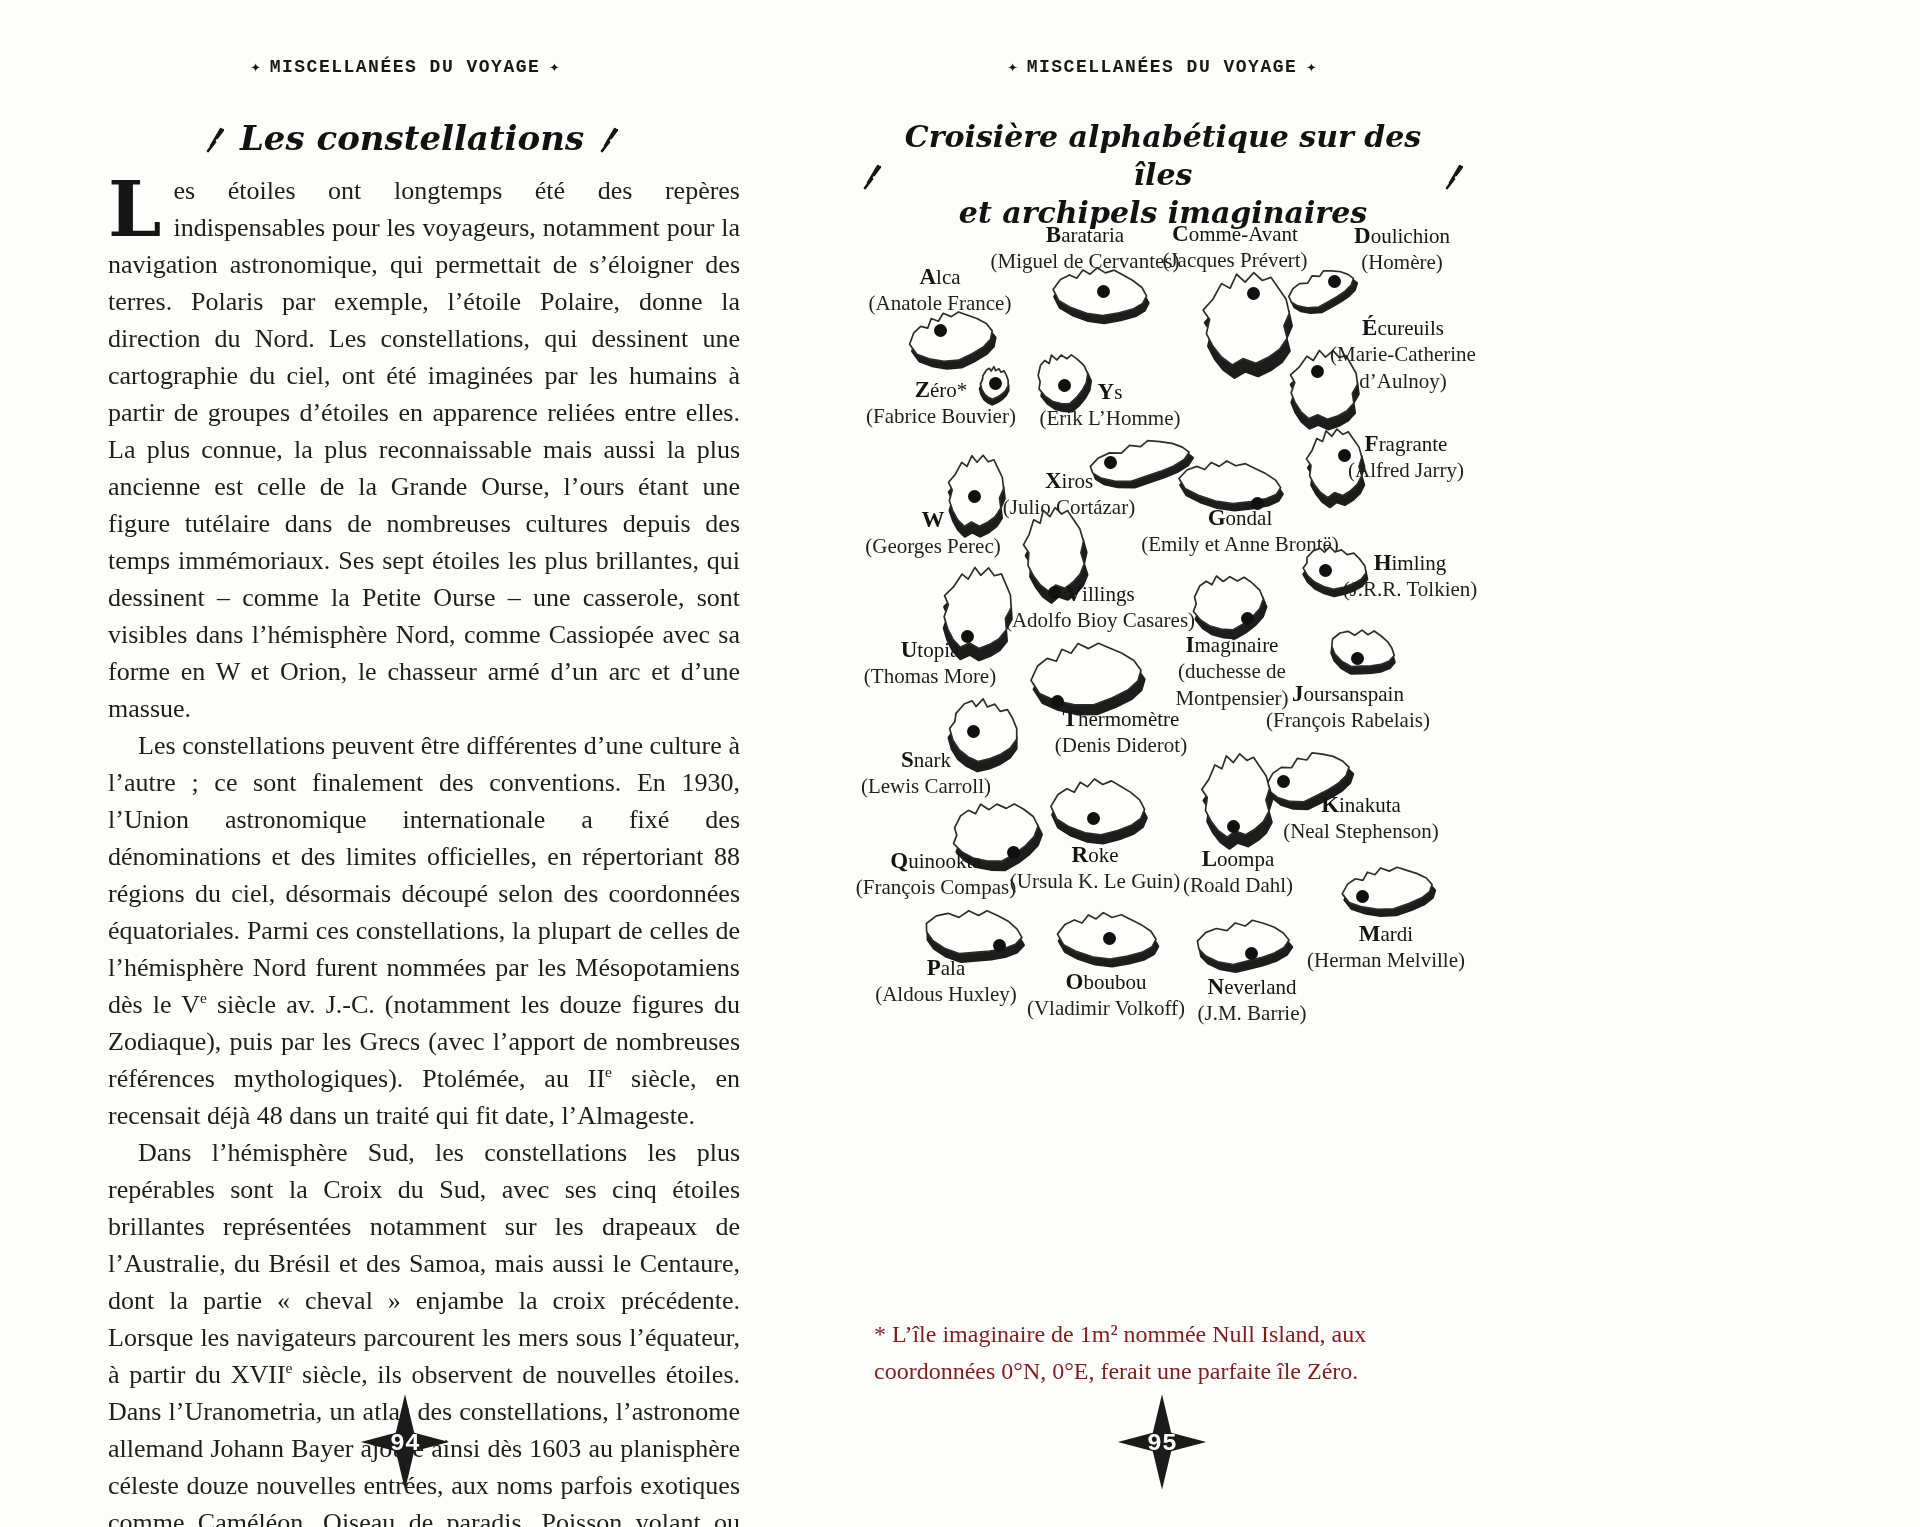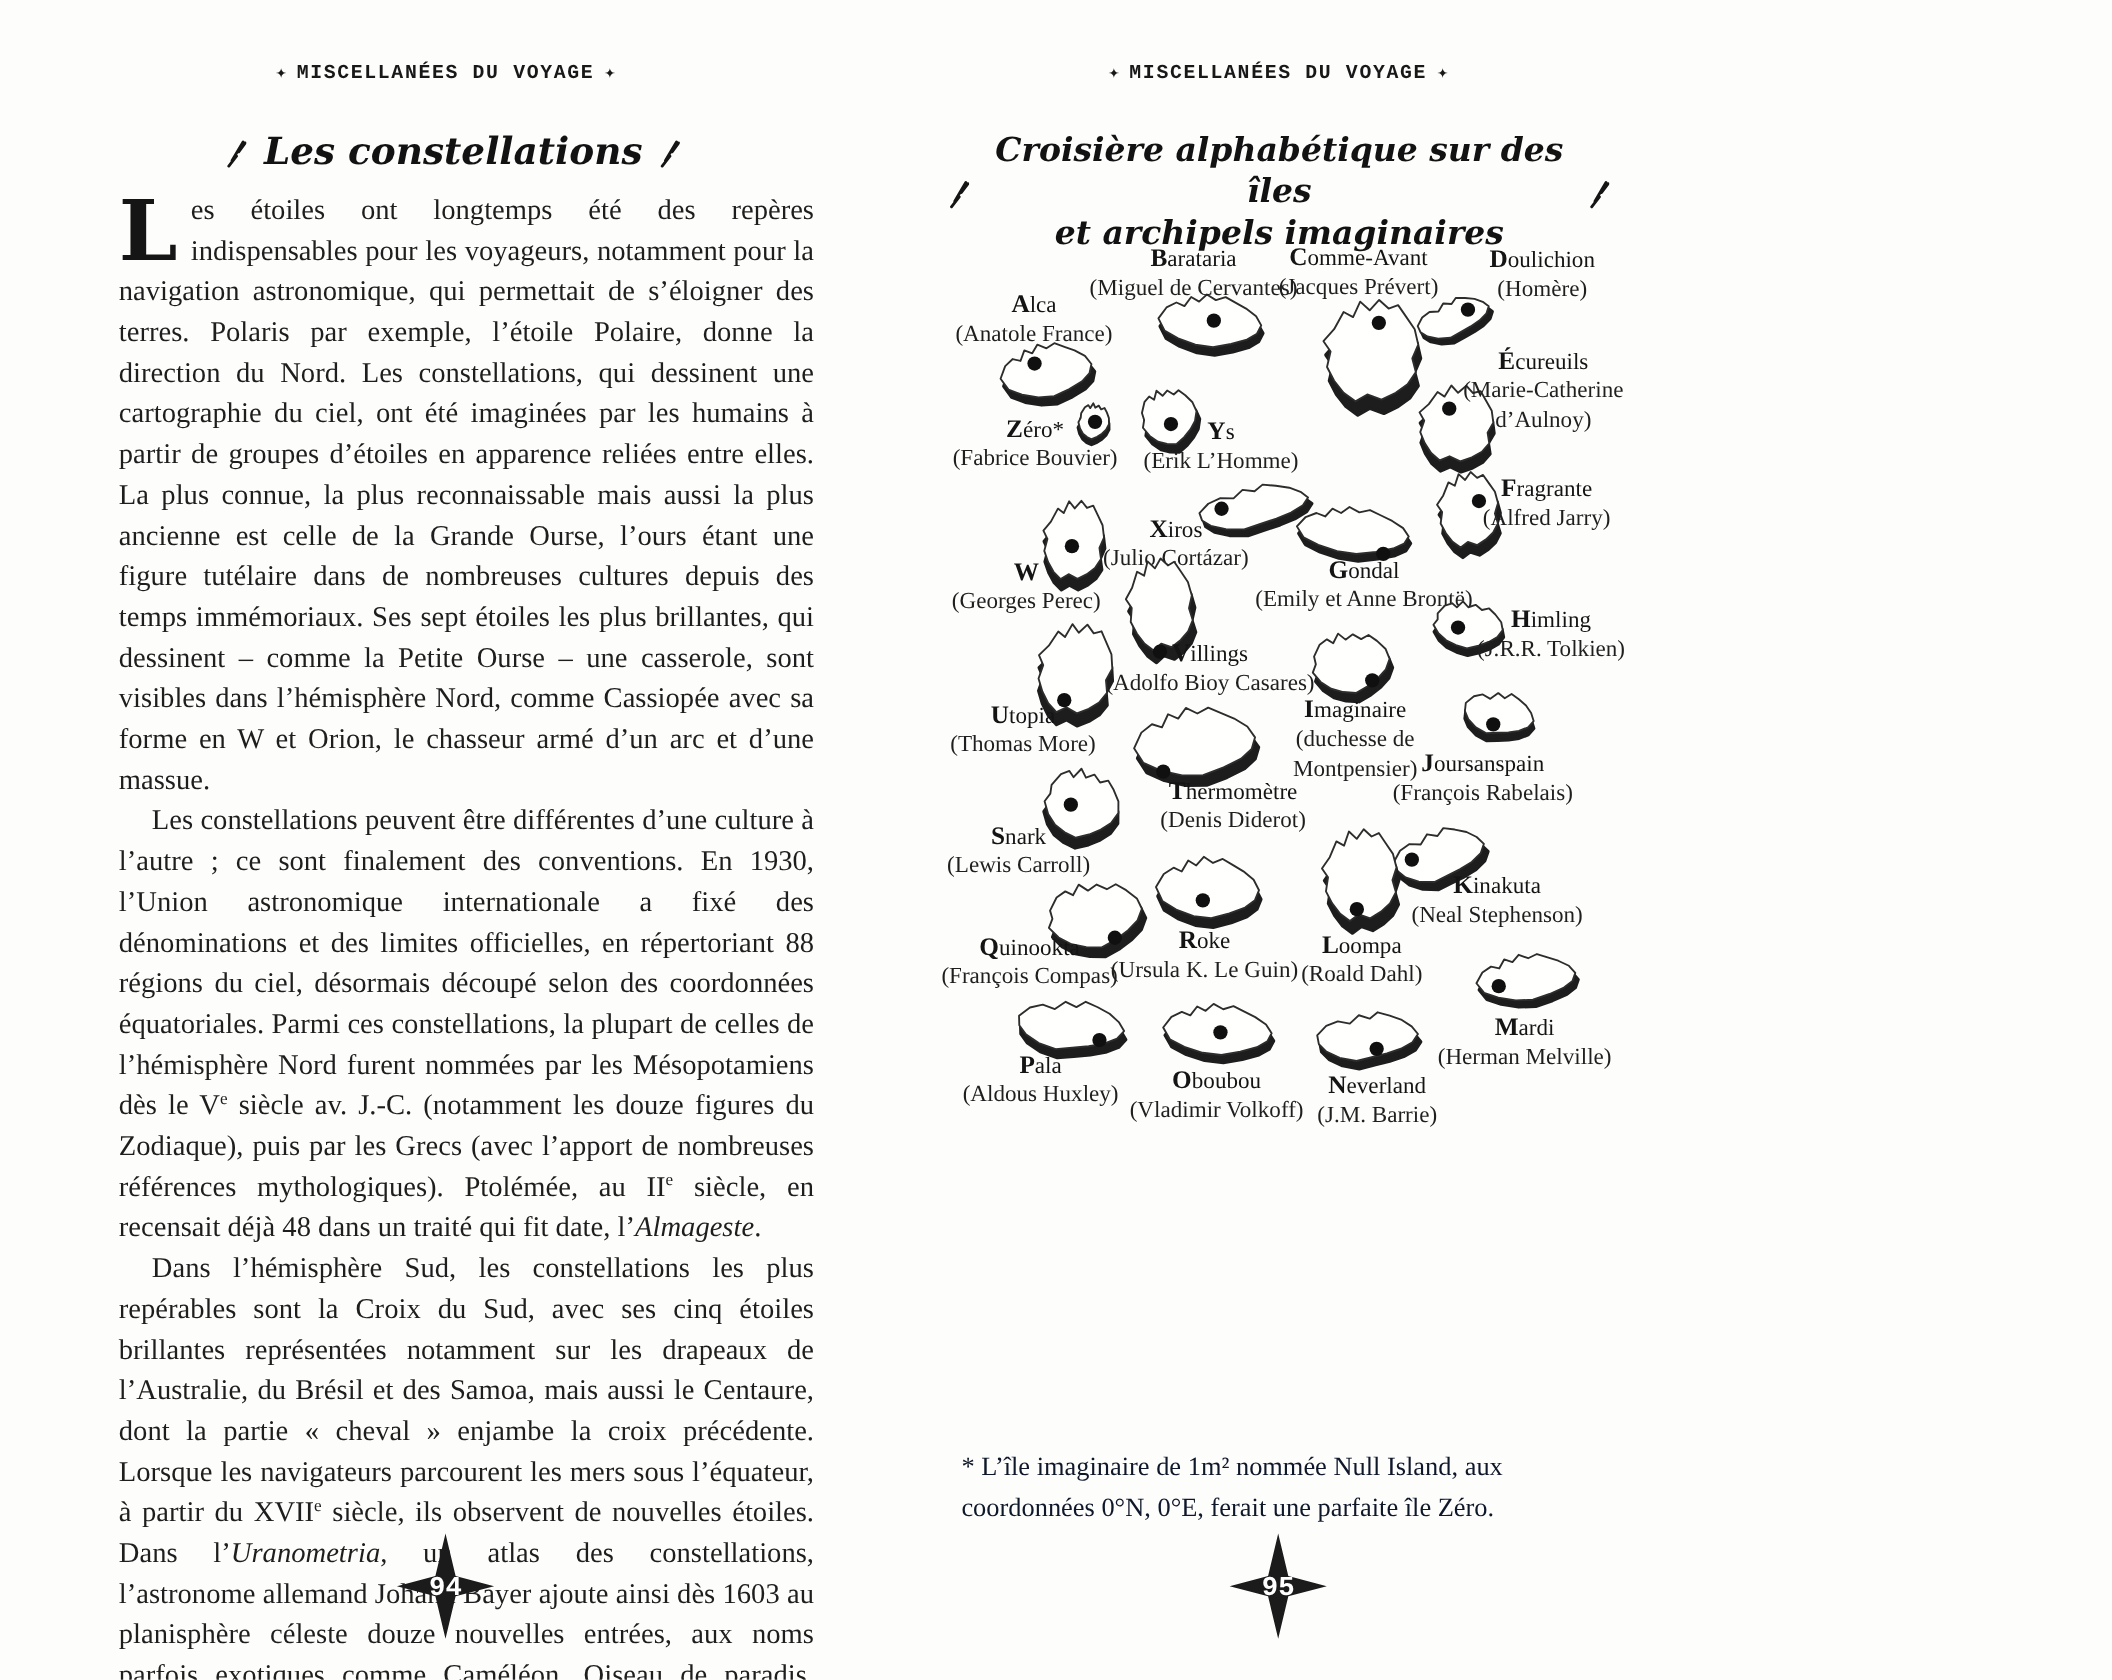--- a/index.html
+++ b/index.html
@@ -33,39 +33,39 @@
     position:absolute;left:108px;top:172px;width:632px;
     font-size:26px;line-height:37px;text-align:justify;color:#1e1e1e;
   }
   .article p{margin:0}
   .article p.indent{text-indent:30px}
   .dropcap{
     float:left;font-family:"DejaVu Serif", serif;font-weight:700;
     font-size:76px;line-height:60px;padding:8px 12px 0 0;color:#151515;
   }
   .run-sup{vertical-align:super;font-size:0.6em;line-height:0}
-  .run-i{font-style:italic}
+  .run-i{}
   
   .island-layer{position:absolute;inset:0}
   .blob{position:absolute;overflow:visible}
   .blob path{stroke-linejoin:round}
   .blob-shadow{fill:#1d1d1d;stroke:#1d1d1d;stroke-width:3;vector-effect:non-scaling-stroke}
   .blob-outline{fill:#fffffe;stroke:#2d2d2d;stroke-width:1.7;vector-effect:non-scaling-stroke}
   .idot{position:absolute;width:13px;height:13px;border-radius:50%;background:#101010}
   .ilabel{position:absolute;transform:translateX(-50%);text-align:center;white-space:nowrap}
   .iname{
     font-family:Liberation Serif, serif;font-size:21px;line-height:26px;
     color:#141414;
   }
   .iname .ini{font-weight:700;font-size:23px}
   .iauthor{font-size:21px;line-height:27px;color:#1f1f1f}
   
   .footnote{
     position:absolute;left:874px;top:1316px;width:592px;
-    font-size:24px;line-height:37px;color:#0f172a;
+    font-size:24px;line-height:37px;color:#7f1d1d;
   }
   
   .pagestar{position:absolute;width:92px;height:106px}
   .pagestar polygon{fill:#1b1b1b}
   .pagestar text{
     font-family:"Liberation Mono", monospace;font-weight:700;
     font-size:27px;fill:#ffffff;
   }
 </style>
 </head>

